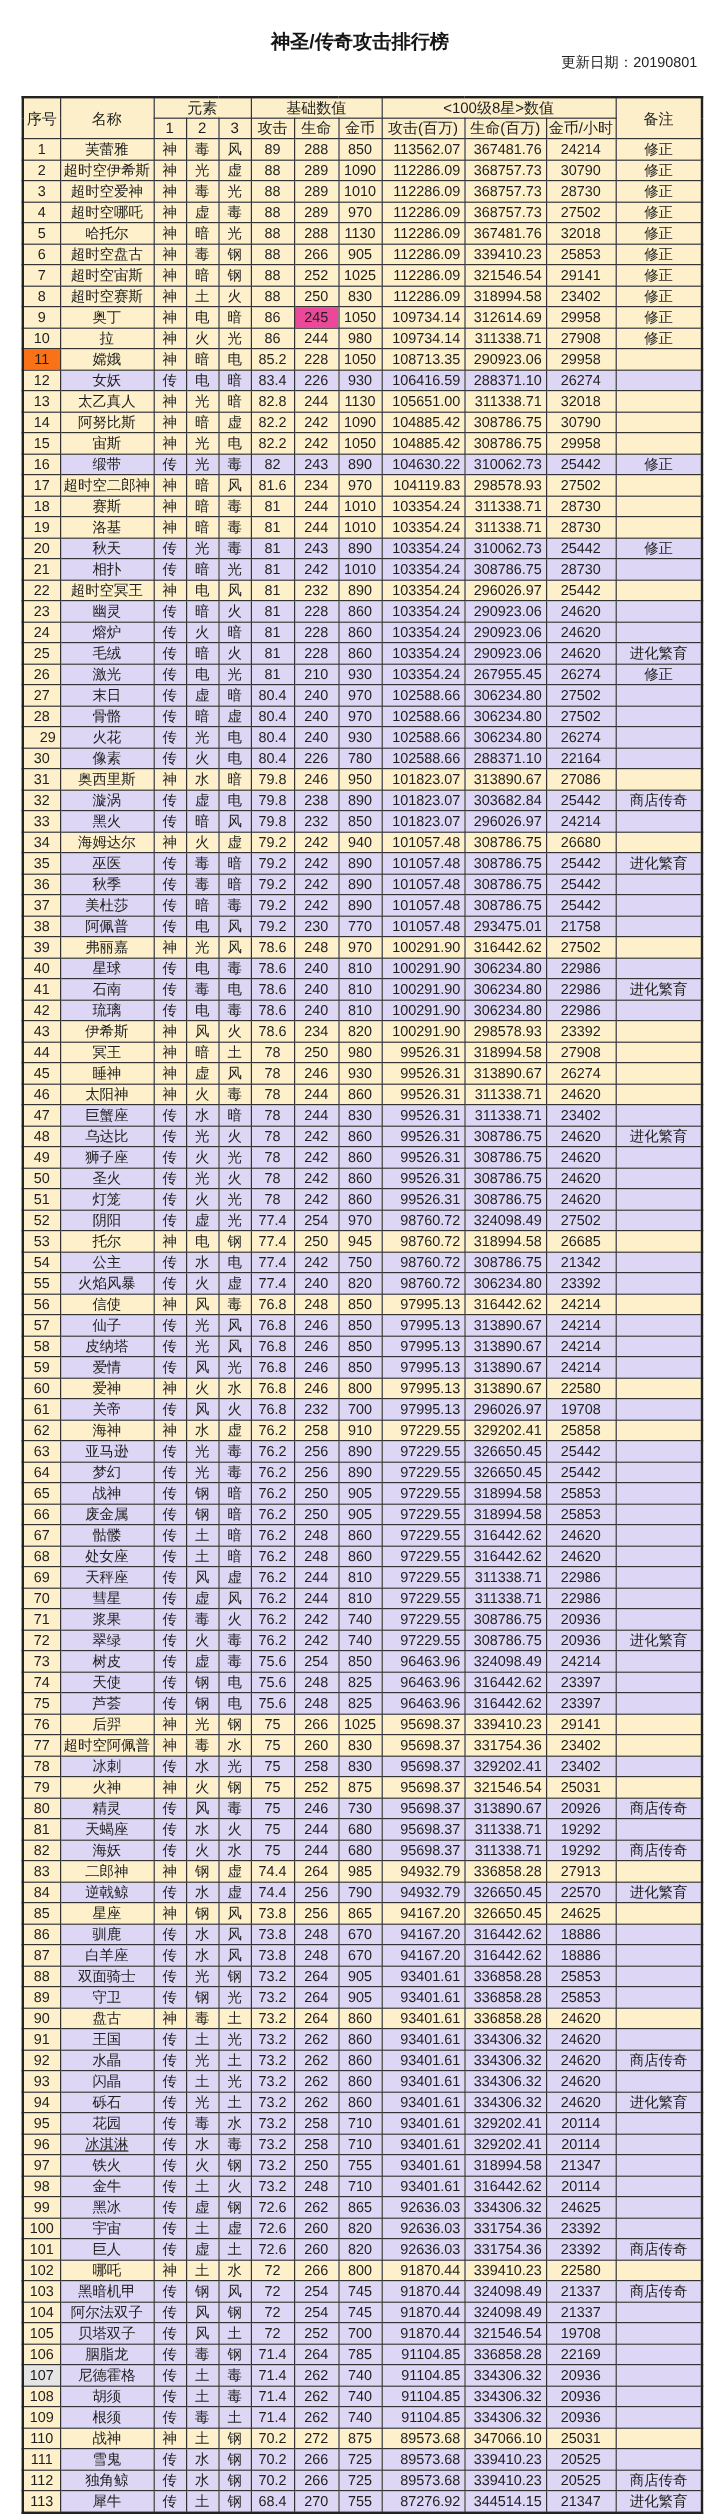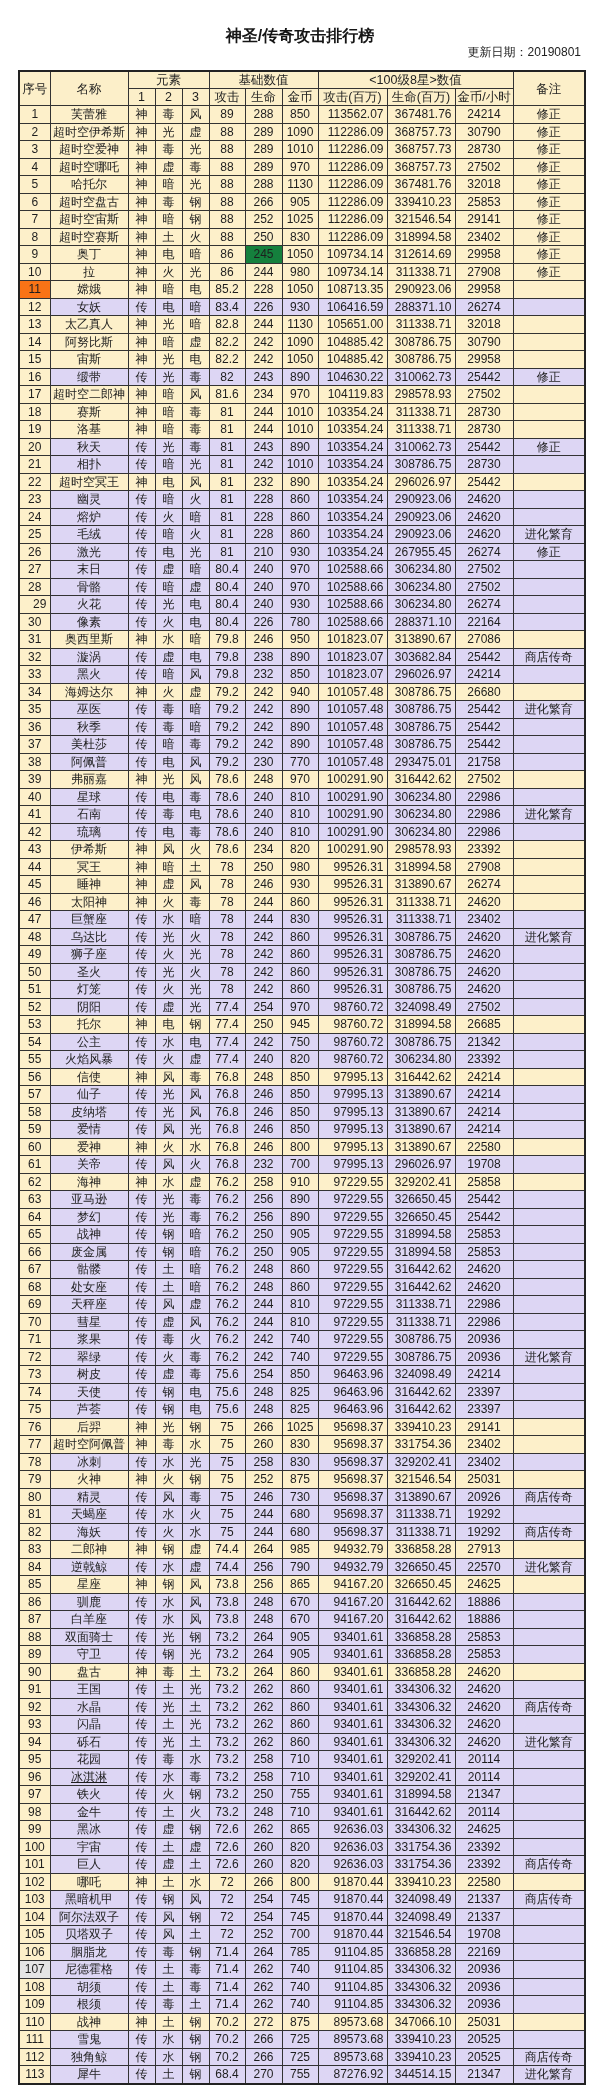--- a/index.html
+++ b/index.html
@@ -10,21 +10,21 @@
   }
   .title {
     position: absolute; left: 0; top: 26px; width: 600px; height: 20px;
     line-height: 20px; text-align: center; font-size: 16px; font-weight: bold;
     color: #151515;
   }
   .date {
     position: absolute; right: 19px; top: 44px; height: 16px;
     line-height: 16px; font-size: 12px; color: #222;
   }
-  .table-wrap { position: absolute; left: 18px; top: 70px; width: 466px; }
+  .table-wrap { position: absolute; left: 18px; top: 80px; width: 466px; }
   table {
     border-collapse: collapse; table-layout: fixed; width: 566px;
     border: 2px solid #222;
   }
   th, td {
     border: 1px solid #333; padding: 0; text-align: center;
     white-space: nowrap; overflow: hidden; font-weight: normal; color: #1e1e1e;
   }
   thead th {
     background: #fcefc9; height: 16px; line-height: 16px; font-size: 12.5px;
@@ -190,21 +190,21 @@
           <td style="background: rgb(253, 240, 202);">23402</td>
           <td style="background: rgb(253, 240, 202);">修正</td>
         </tr>
         <tr>
           <td style="background: rgb(253, 240, 202);">9</td>
           <td style="background: rgb(253, 240, 202);">奥丁</td>
           <td style="background: rgb(253, 240, 202);">神</td>
           <td style="background: rgb(253, 240, 202);">电</td>
           <td style="background: rgb(253, 240, 202);">暗</td>
           <td style="background: rgb(253, 240, 202);">86</td>
-          <td style="background: #15803d;">245</td>
+          <td style="background: #ec4899;">245</td>
           <td style="background: rgb(253, 240, 202);">1050</td>
           <td class="num-r" style="background: rgb(253, 240, 202);">109734.14</td>
           <td class="num-r" style="background: rgb(253, 240, 202);">312614.69</td>
           <td style="background: rgb(253, 240, 202);">29958</td>
           <td style="background: rgb(253, 240, 202);">修正</td>
         </tr>
         <tr>
           <td style="background: rgb(253, 240, 202);">10</td>
           <td style="background: rgb(253, 240, 202);">拉</td>
           <td style="background: rgb(253, 240, 202);">神</td>

